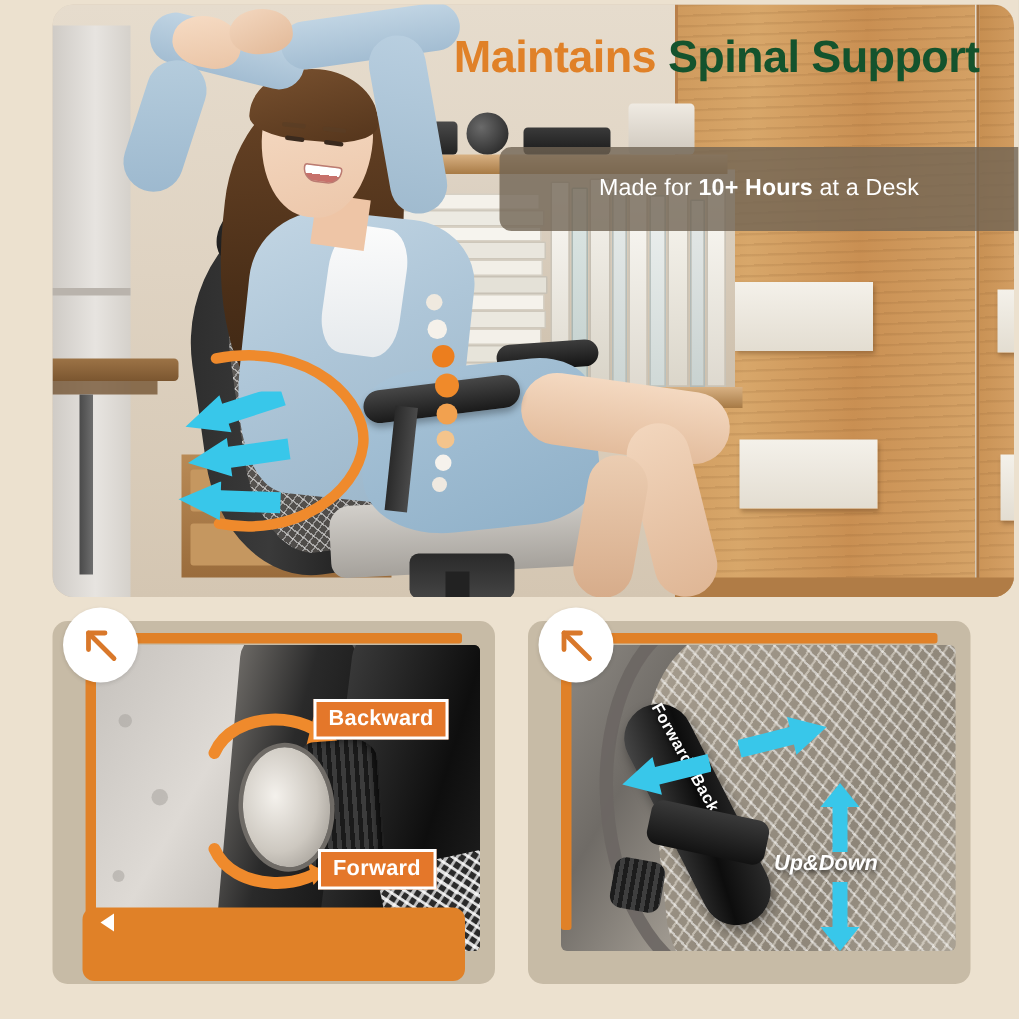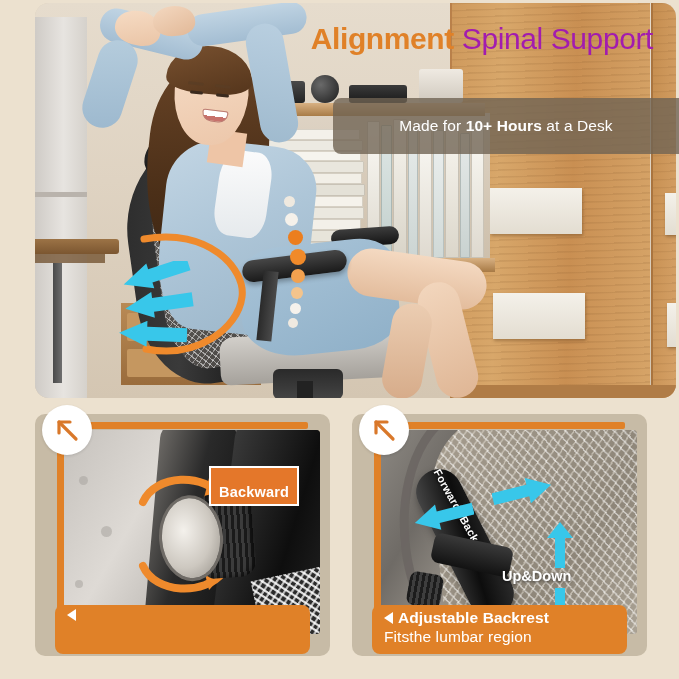--- a/index.html
+++ b/index.html
@@ -12,21 +12,21 @@
   .page { position: relative; width: 679px; height: 679px; background: #ece1cf; }
 
   
   .headline {
     position: absolute; left: 0; right: 26px; top: 22px;
     text-align: right;
     font-size: 30px; font-weight: 700; letter-spacing: -0.4px;
     white-space: nowrap;
   }
   .headline .hl-accent { color: #e08128; }
-  .headline .hl-main { color: #a21caf; font-weight: 400; }
+  .headline .hl-main { color: #14532d; font-weight: 700; }
 
   
   .hero {
     position: absolute; left: 35px; top: 3px; width: 641px; height: 395px;
     border-radius: 14px; overflow: hidden;
     background: #d9cdbb;
   }
   .hero-scene { position: absolute; inset: 0; }
 
   
@@ -425,21 +425,21 @@
   .lumbar-knob2 {
     position:absolute; left: 13%; top: 70%; width: 34px; height: 34px;
     background: repeating-linear-gradient(90deg,#1c1c1c 0 3px,#3e3e3e 3px 6px);
     border-radius: 8px; transform: rotate(10deg);
   }
 
   
   .tag {
     position: absolute;
     color:#fff; font-weight:700; font-size: 14.5px;
-    background:#e4772a; padding: 16px 8px 4px;
+    background:#e4772a; padding: 3px 8px 4px;
     border: 2px solid #ffffff;
     white-space: nowrap;
     letter-spacing:.2px;
   }
 
   .updown-text {
     position:absolute; color:#fff; font-weight:700; font-size: 14.5px;
     text-shadow: 0 1px 3px rgba(0,0,0,.65);
     white-space:nowrap;
   }
@@ -575,21 +575,21 @@
       </div>
       <div class="hero-arrow" style="left:82px;top:318px;">
         <svg width="72" height="30" viewBox="0 0 72 30">
           <path d="M70 6 L30 6 L30 0 L2 13 L30 26 L30 20 L70 20 Z" fill="#38c7ea" transform="rotate(2 36 13)"></path>
         </svg>
       </div>
     </div>
   </div>
 
   <div class="headline">
-    <span class="hl-accent">Alignment</span>
+    <span class="hl-accent">Maintains</span>
     <span class="hl-main">Spinal Support</span>
   </div>
 
   <div class="banner">
     <div class="banner-line">
       <span>Made for </span><b>10+ Hours</b><span> at a Desk</span>
     </div>
   </div>
 
   <div class="panels">
@@ -614,20 +614,21 @@
             </svg>
           </div>
 
           <div class="knob-body">
             <div class="knob-ridges"></div>
             <div class="knob-cap"></div>
           </div>
           <div class="knob-mesh-strip"></div>
 
           <div class="tag" style="left:152px;top:36px;">Backward</div>
+          <div class="tag" style="left:155px;top:136px;">Forward</div>
         </div>
       </div>
       <div class="orange-topbar"></div>
       <div class="orange-sidebar"></div>
       <div class="corner-badge">
         <svg width="26" height="26" viewBox="0 0 26 26">
           <path d="M5 5 L5 16 M5 5 L16 5" stroke="#d9782a" stroke-width="3.2" stroke-linecap="round" fill="none"></path>
           <path d="M5 5 L22 22" stroke="#d9782a" stroke-width="3.2" stroke-linecap="round"></path>
         </svg>
       </div>
@@ -664,34 +665,27 @@
             <svg width="28" height="46" viewBox="0 0 28 46">
               <path d="M9 46 L9 16 L1 16 L14 0 L27 16 L19 16 L19 46 Z" fill="#38c7ea"></path>
             </svg>
           </div>
           <div style="position:absolute;left:172px;top:158px;">
             <svg width="28" height="46" viewBox="0 0 28 46">
               <path d="M9 0 L9 30 L1 30 L14 46 L27 30 L19 30 L19 0 Z" fill="#38c7ea"></path>
             </svg>
           </div>
 
-          <div class="updown-text" style="left:128px;top:138px;">Up&amp;Down</div>
+          <div class="updown-text" style="left:142px;top:138px;font-style:italic;">Up&amp;Down</div>
         </div>
       </div>
       <div class="orange-topbar"></div>
       <div class="orange-sidebar"></div>
       <div class="corner-badge">
         <svg width="26" height="26" viewBox="0 0 26 26">
           <path d="M5 5 L5 16 M5 5 L16 5" stroke="#d9782a" stroke-width="3.2" stroke-linecap="round" fill="none"></path>
           <path d="M5 5 L22 22" stroke="#d9782a" stroke-width="3.2" stroke-linecap="round"></path>
         </svg>
       </div>
-      <div class="caption" style="left:20px;top:191px;">
-        <div class="cap-l1">
-          <span class="tri-left"></span>
-          <span>Adjustable Backrest</span>
-        </div>
-        <div class="cap-l2">Fitsthe lumbar region</div>
-      </div>
     </div>
 
   </div>
 </div>
 
 </body></html>

